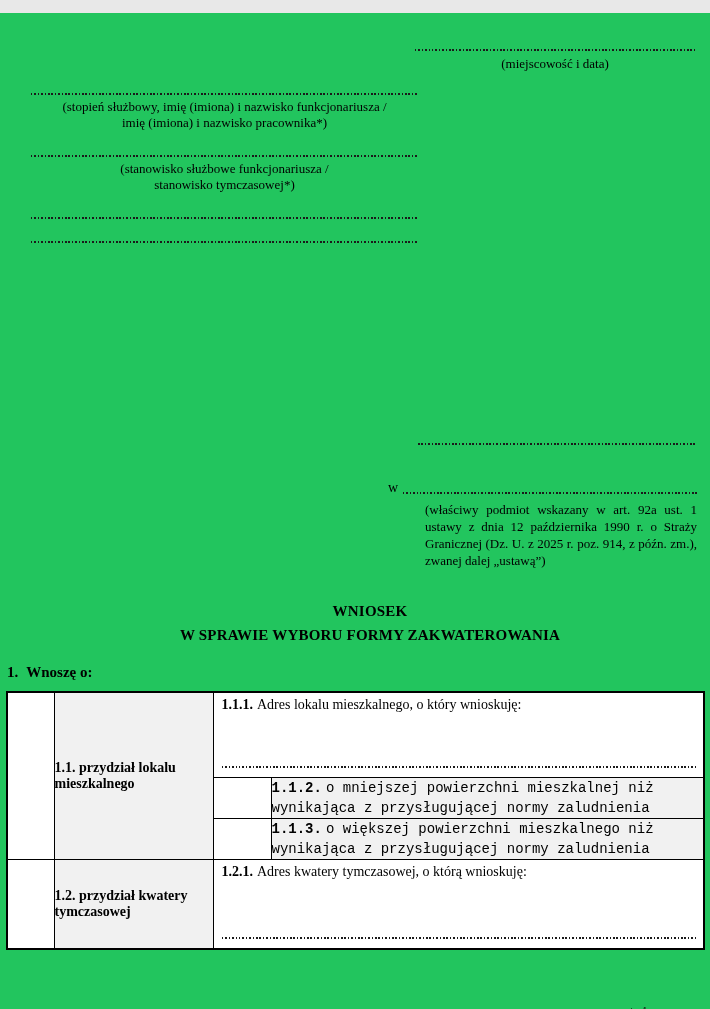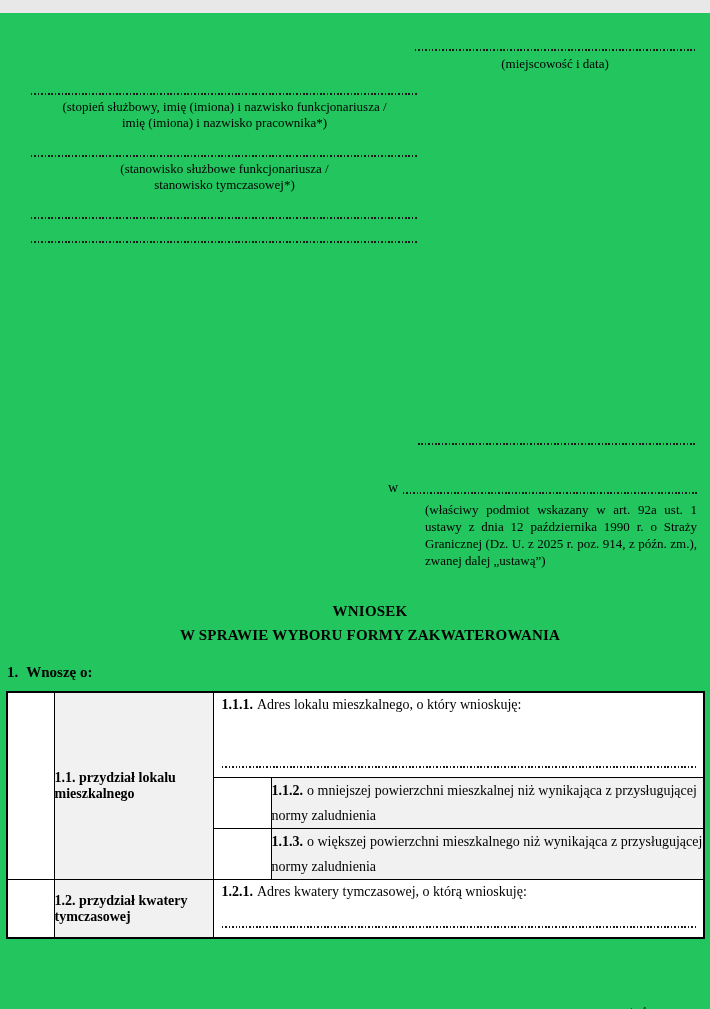--- a/index.html
+++ b/index.html
@@ -50,23 +50,23 @@
   table.options { border:2px solid #000; }
   table.options td { border:1.5px solid #000; padding:0; vertical-align:middle; }
   td.blank-cell { background:#fff; }
   td.label-cell {
     background:#f1f1f1; font-weight:bold; line-height:16px;
     padding:4px 4px 4px 8px; vertical-align:middle;
   }
   td.addr-cell { background:#fff; vertical-align:top; }
   .addr-inner { display:flex; flex-direction:column; justify-content:space-between; padding:4px 7px 9px 8px; box-sizing:border-box; }
   .addr-inner.h1 { height:84px; }
-  .addr-inner.h2 { height:57px; }
+  .addr-inner.h2 { height:88px; }
   td.checkbox-cell { background:#fff; }
-  td.option-cell { background:#f1f1f1; line-height:25px; padding:4px 6px 4px 8px; }
+  td.option-cell { background:#f1f1f1; line-height:20px; padding:4px 6px 4px 8px;font-family:Liberation Mono, monospace; }
   .num { font-weight:bold; margin-right:4px;text-align:right; }
   
   .page-footer { position:absolute; left:626px; top:991px; font-size:11px; }
 </style>
 </head>
 <body>
 
 <div class="page">
 
   <div class="place-date">

